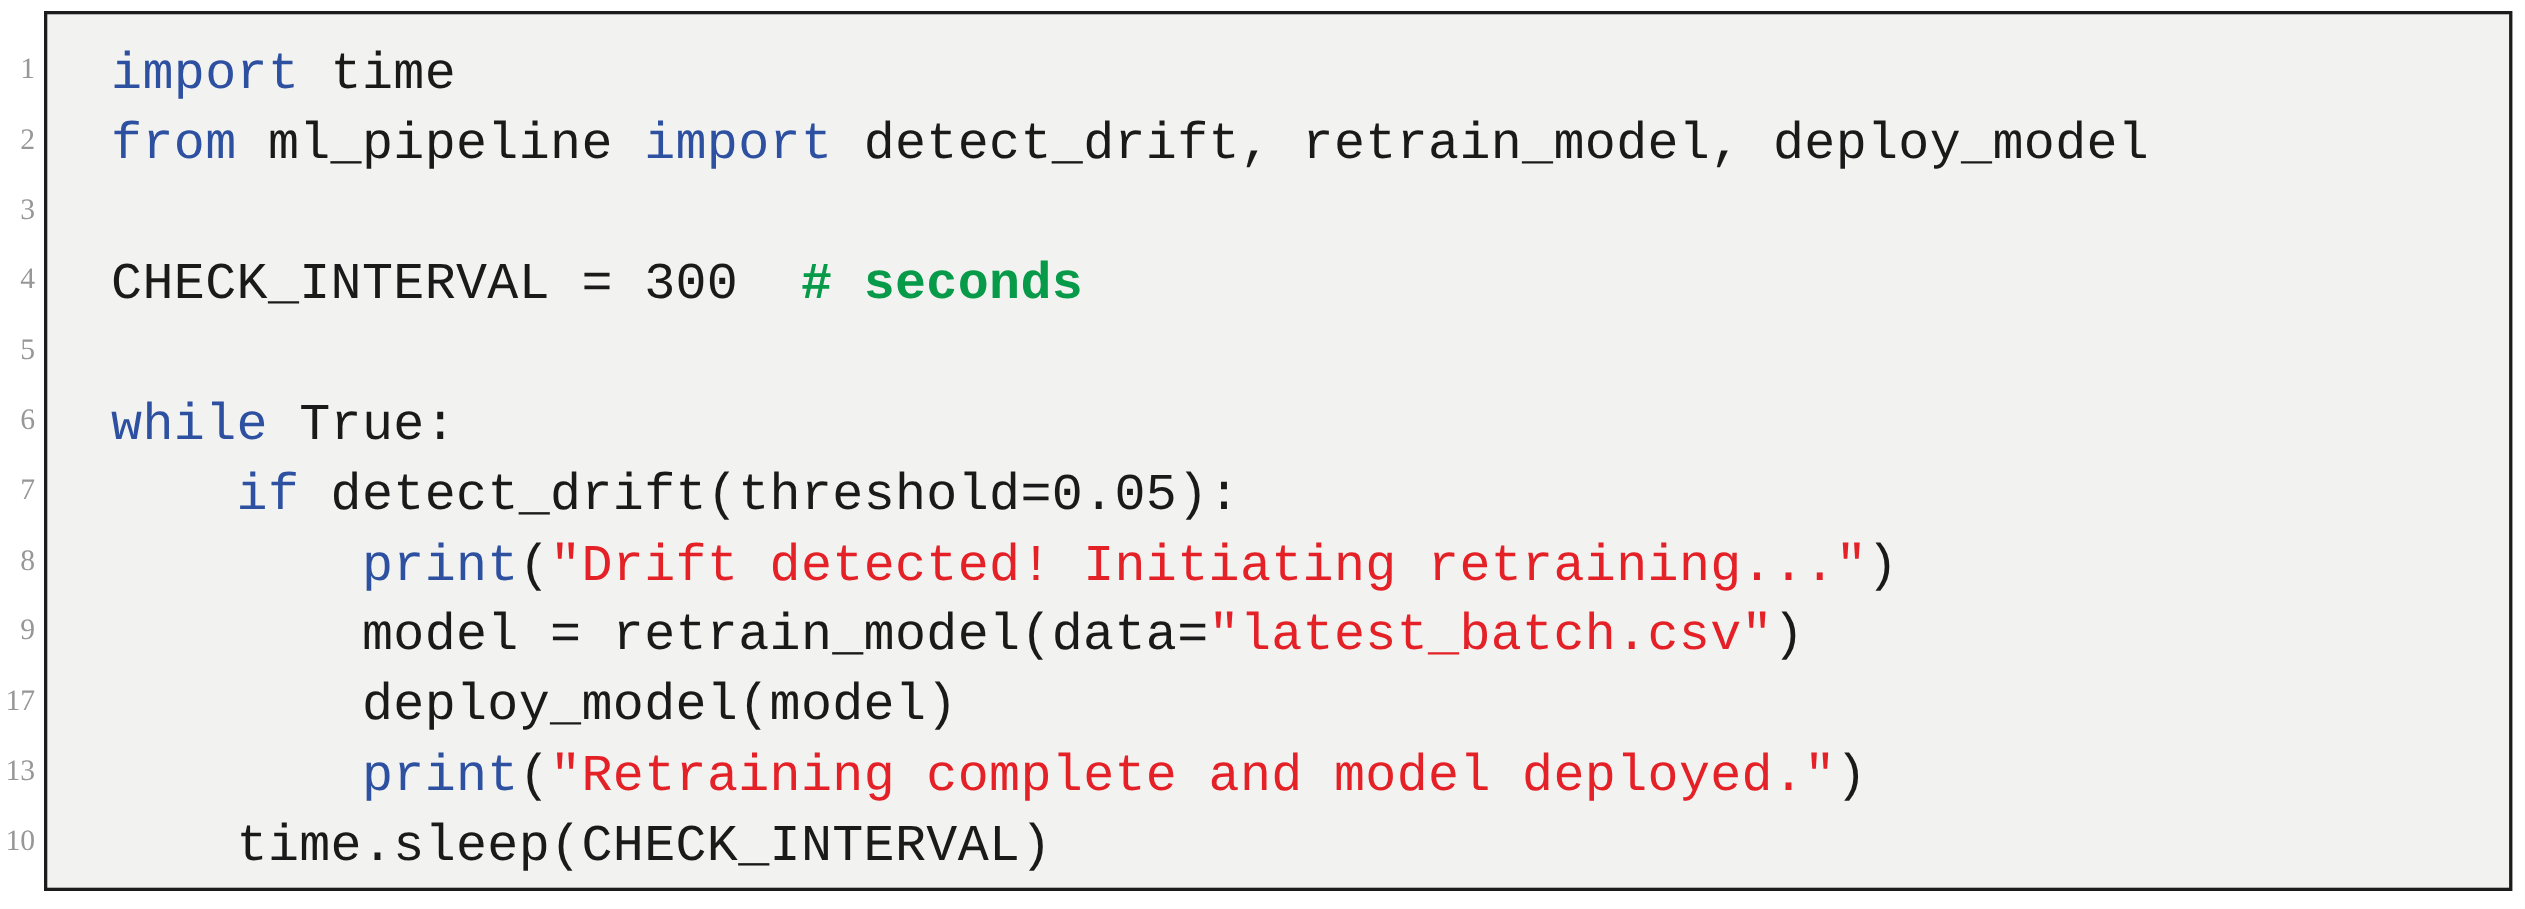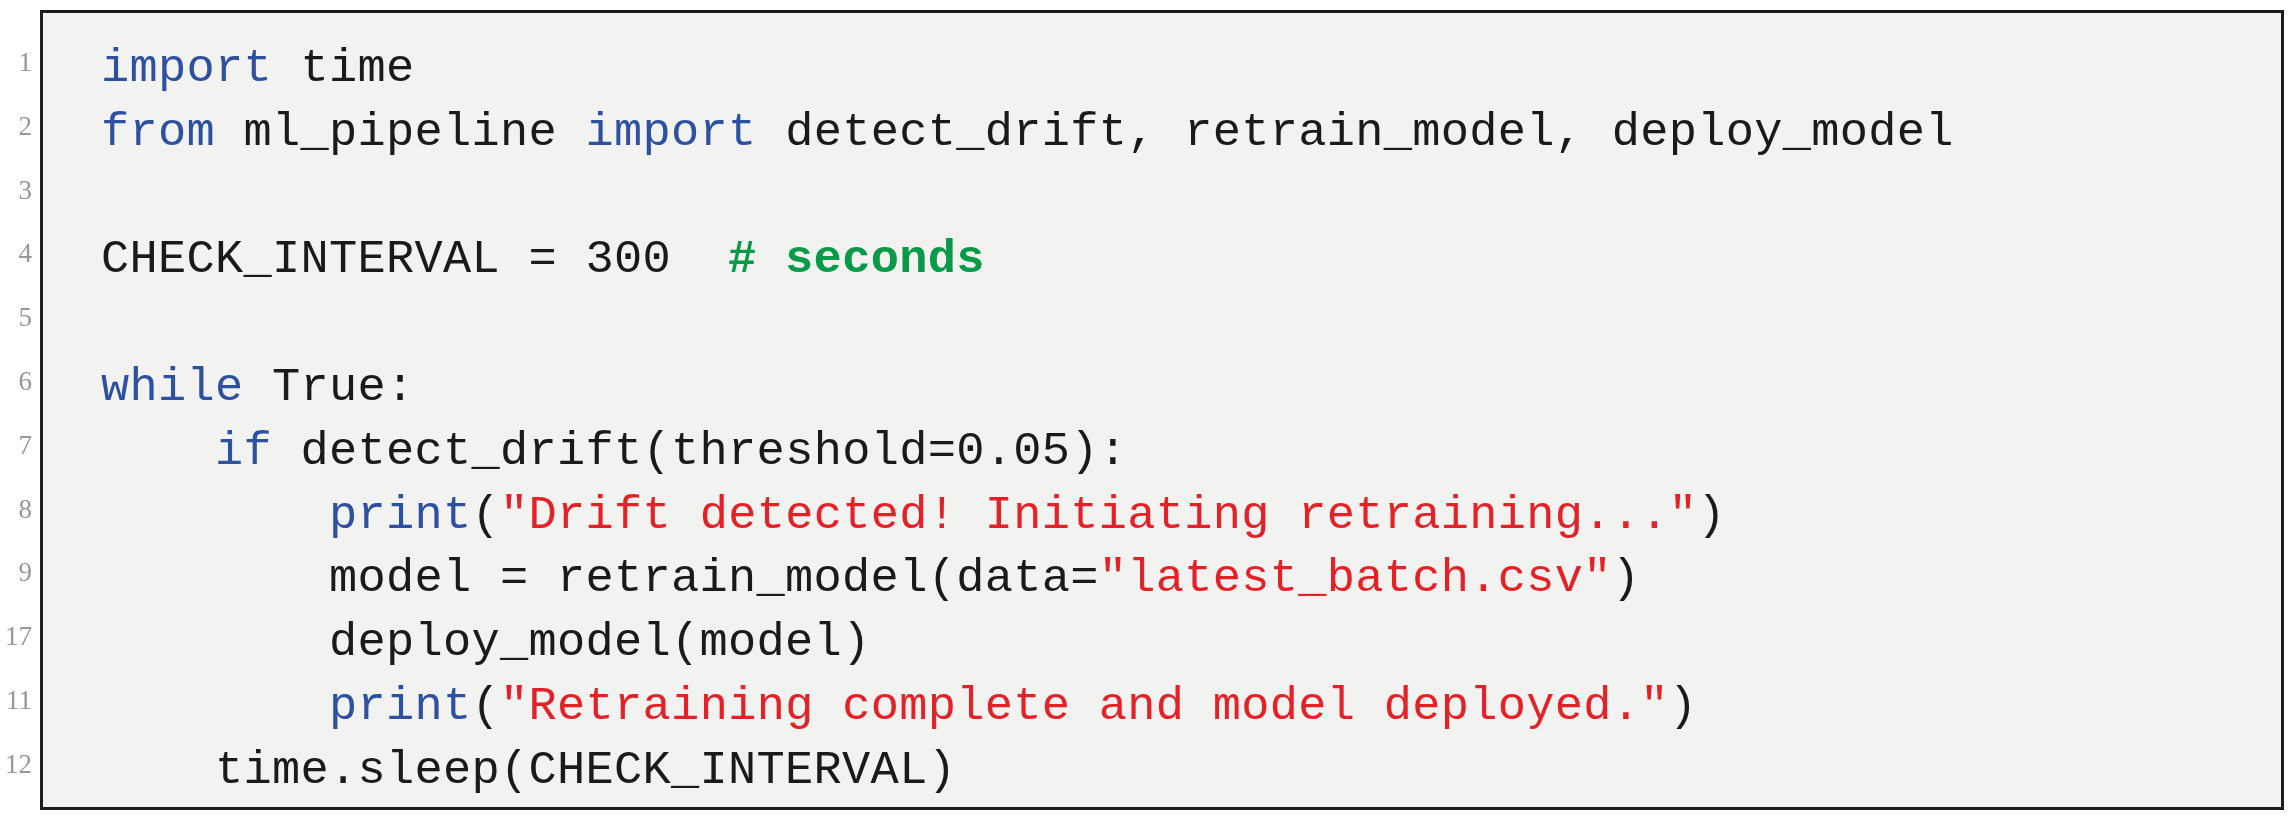--- a/index.html
+++ b/index.html
@@ -64,19 +64,19 @@
       <div class="gutter-line">1</div>
       <div class="gutter-line">2</div>
       <div class="gutter-line">3</div>
       <div class="gutter-line">4</div>
       <div class="gutter-line">5</div>
       <div class="gutter-line">6</div>
       <div class="gutter-line">7</div>
       <div class="gutter-line">8</div>
       <div class="gutter-line">9</div>
       <div class="gutter-line">17</div>
-      <div class="gutter-line">11</div>
-      <div class="gutter-line">12</div>
+      <div class="gutter-line">13</div>
+      <div class="gutter-line">10</div>
     </div>
   <div class="frame">
     <pre class="code"><div class="code-line"><span class="tok-keyword">import</span><span class="tok-plain"> time</span></div><div class="code-line"><span class="tok-keyword">from</span><span class="tok-plain"> ml_pipeline </span><span class="tok-keyword">import</span><span class="tok-plain"> detect_drift, retrain_model, deploy_model</span></div><div class="code-line"></div><div class="code-line"><span class="tok-plain">CHECK_INTERVAL = 300  </span><span class="tok-comment"># seconds</span></div><div class="code-line"></div><div class="code-line"><span class="tok-keyword">while</span><span class="tok-plain"> True:</span></div><div class="code-line"><span class="tok-plain">    </span><span class="tok-keyword">if</span><span class="tok-plain"> detect_drift(threshold=0.05):</span></div><div class="code-line"><span class="tok-plain">        </span><span class="tok-keyword">print</span><span class="tok-plain">(</span><span class="tok-string">"Drift detected! Initiating retraining..."</span><span class="tok-plain">)</span></div><div class="code-line"><span class="tok-plain">        model = retrain_model(data=</span><span class="tok-string">"latest_batch.csv"</span><span class="tok-plain">)</span></div><div class="code-line"><span class="tok-plain">        deploy_model(model)</span></div><div class="code-line"><span class="tok-plain">        </span><span class="tok-keyword">print</span><span class="tok-plain">(</span><span class="tok-string">"Retraining complete and model deployed."</span><span class="tok-plain">)</span></div><div class="code-line"><span class="tok-plain">    time.sleep(CHECK_INTERVAL)</span></div></pre>
   </div>
 </div>
 
 </body></html>

